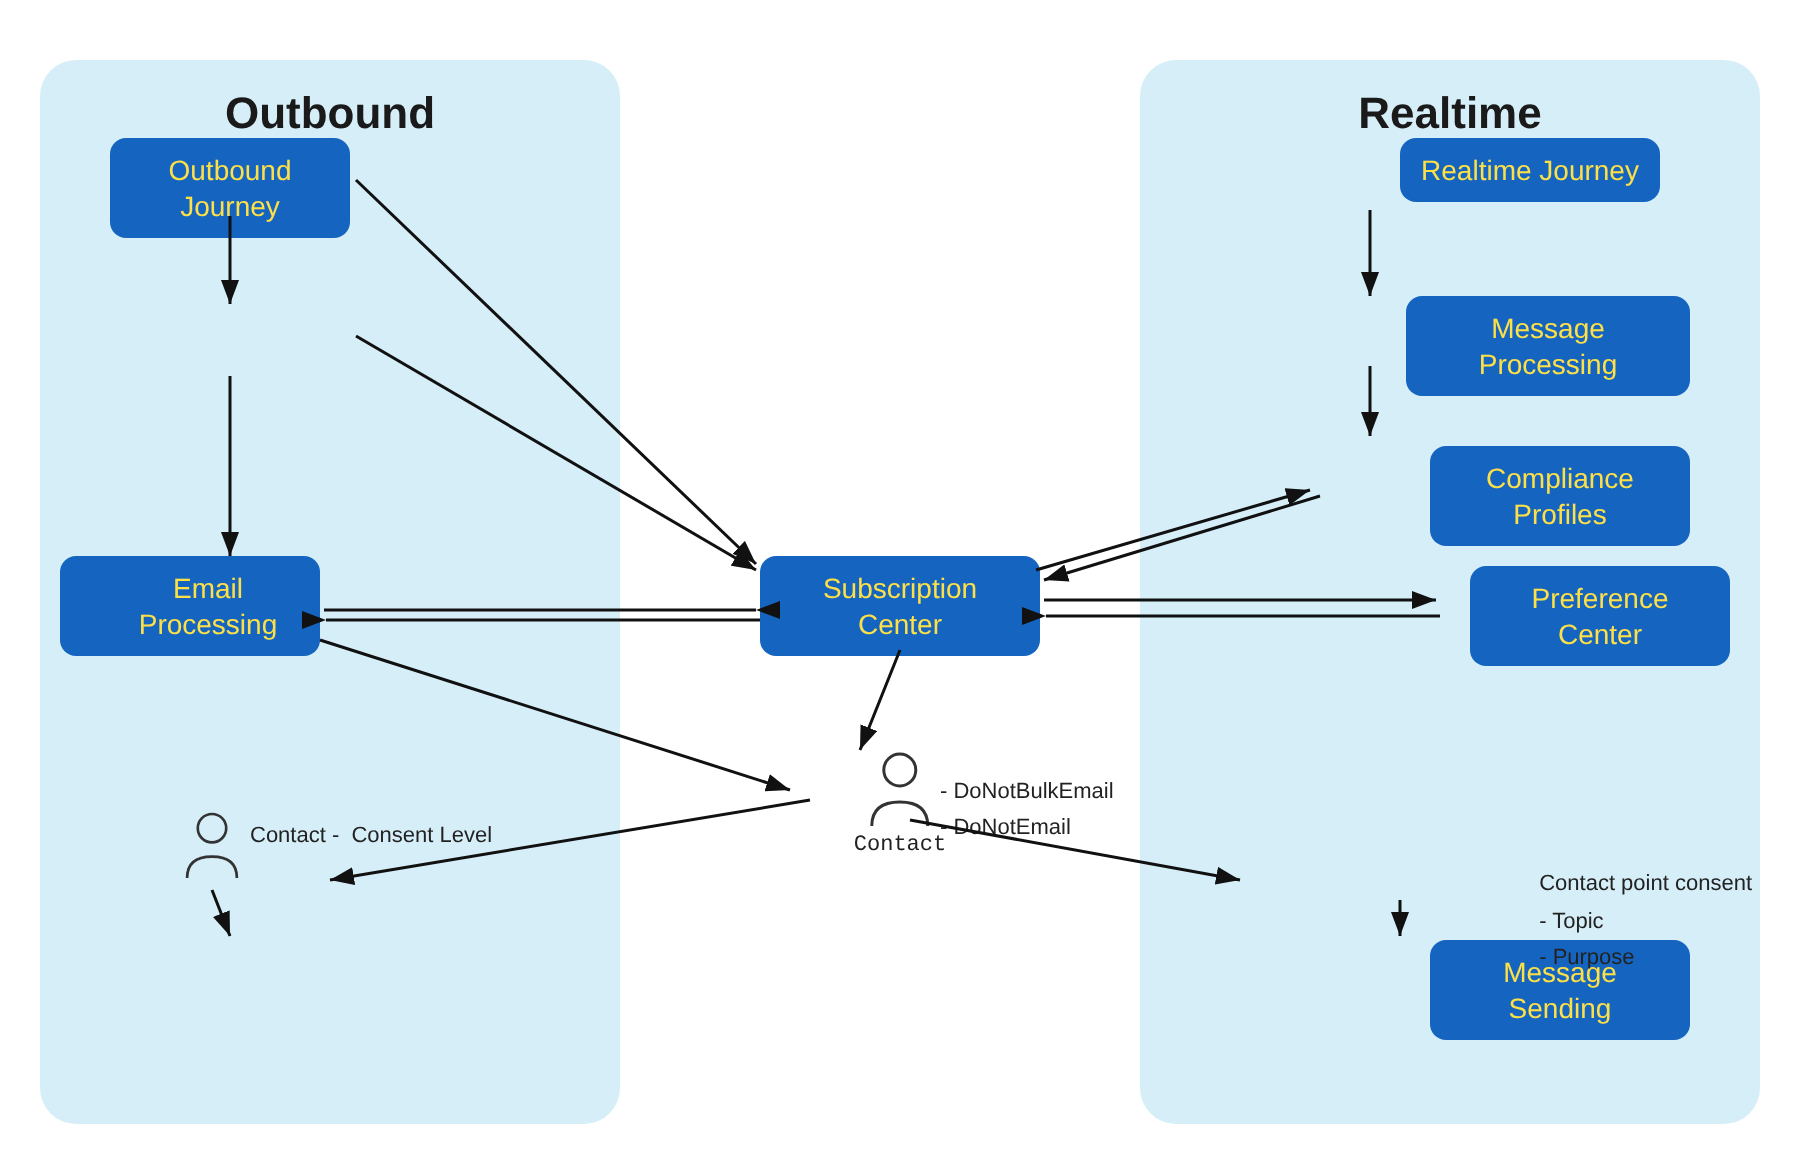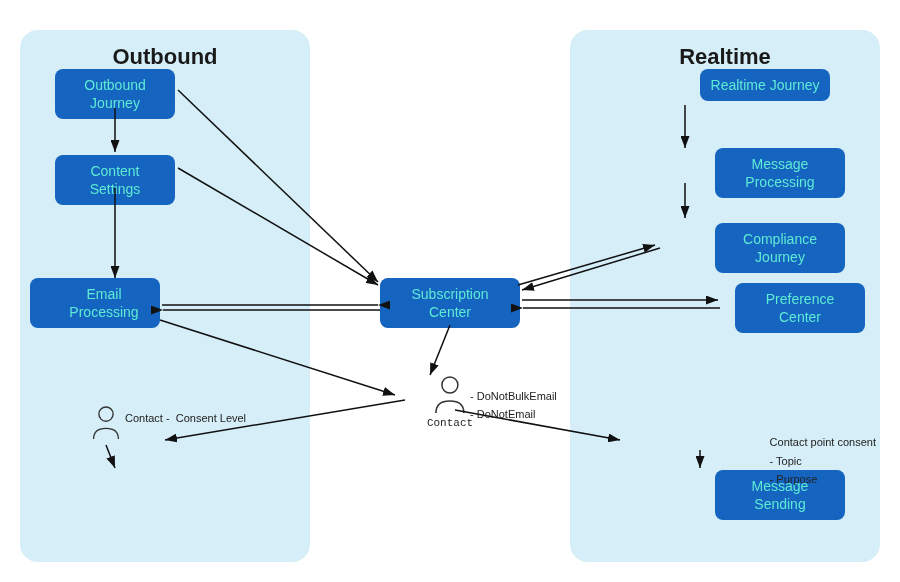--- a/index.html
+++ b/index.html
@@ -46,21 +46,21 @@
       font-weight: 600;
       color: #1a1a1a;
       text-align: center;
       padding-top: 14px;
       padding-bottom: 4px;
     }
 
     
     .blue-box {
       background: #1565c0;
-      color: #5eead4;
+      color: #fde047;
       border-radius: 8px;
       text-align: center;
       font-size: 14px;
       font-weight: 500;
       padding: 7px 10px;
       line-height: 1.3;
       position: absolute;
     }
 
     
@@ -82,21 +82,21 @@
       width: 120px;
     }
 
     
     #box-realtime-journey {
       right: 50px; top: 69px;
       width: 130px;
     }
     #box-message-processing {
       right: 40px; top: 150px;
-      width: 130px;
+      width: 142px;
       margin-left: 48px;
     }
     #box-compliance-profiles {
       right: 40px; top: 220px;
       width: 130px;
     }
     #box-preference-center {
       right: 20px; top: 278px;
       width: 130px;
     }
@@ -192,26 +192,25 @@
 
   <div class="panel panel-outbound">
     <div class="panel-title">Outbound</div>
   </div>
 
   <div class="panel panel-realtime">
     <div class="panel-title">Realtime</div>
   </div>
 
   <div class="blue-box" id="box-outbound-journey">Outbound Journey</div>
-  <div class="blue-box" id="box-content-settings">Content Settings</div>
   <div class="blue-box" id="box-email-processing">Email Processing</div>
 
   <div class="blue-box" id="box-realtime-journey" style="right: 70px; left: auto; top: 69px; margin-left: 29px;">Realtime Journey</div>
   <div class="blue-box" id="box-message-processing" style="right: 55px; left: auto; top: 148px;">Message Processing</div>
-  <div class="blue-box" id="box-compliance-profiles" style="right: 55px; left: auto; top: 223px;">Compliance Journey</div>
+  <div class="blue-box" id="box-compliance-profiles" style="right: 55px; left: auto; top: 223px;">Compliance Profiles</div>
   <div class="blue-box" id="box-preference-center" style="right: 35px; left: auto; top: 283px; margin-left: 31px;">Preference Center</div>
   <div class="blue-box" id="box-message-sending" style="right: 55px; left: auto; top: 470px;">Message Sending</div>
 
   <div class="blue-box" id="box-subscription-center">Subscription Center</div>
 
   <div class="contact-figure">
     <svg width="36" height="40" viewBox="0 0 36 40">
 
       <circle cx="18" cy="10" r="8" fill="none" stroke="#333" stroke-width="1.5"></circle>
 

